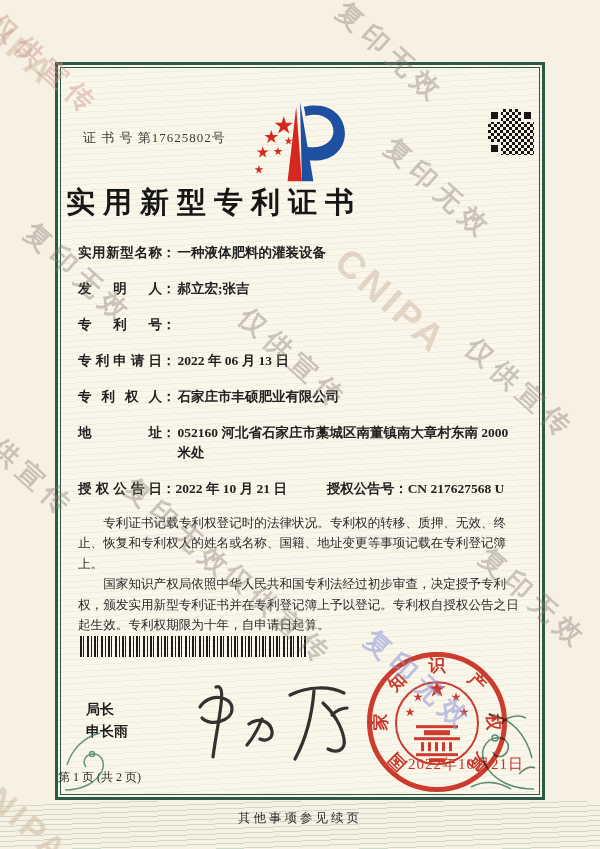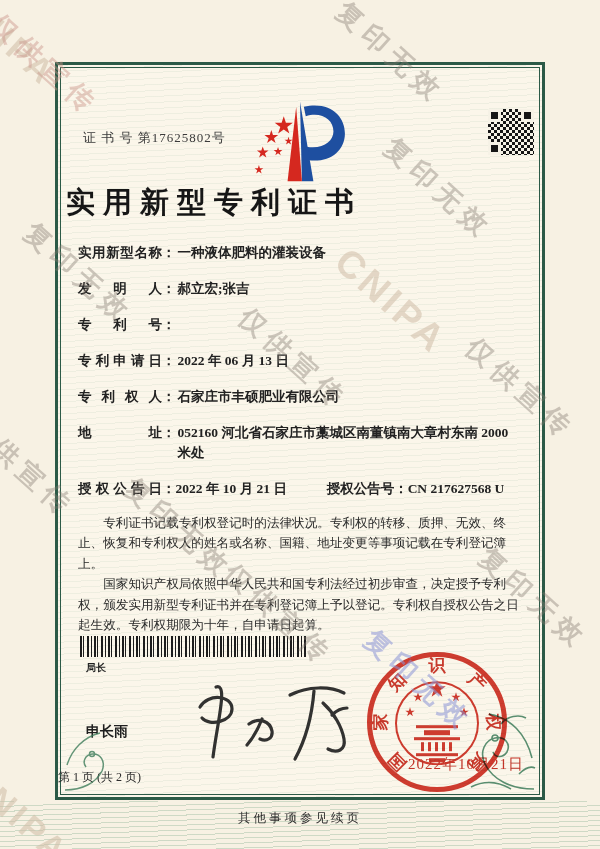--- a/index.html
+++ b/index.html
@@ -43,21 +43,21 @@
   .f-value{flex:1 1 auto;padding-left:2px;}
   .grant-row{display:flex;margin-bottom:0;}
   .grant-cell{display:flex;font-size:13.5px;font-weight:700;line-height:20px;}
   .grant-left{flex:0 0 56%;}
   .paras{margin-top:14px;font-size:12.6px;line-height:1.62;color:#2a2a2a;}
   .paras p{margin:0;text-indent:2em;font-weight:500;}
 
   .barcode{position:absolute;left:22px;top:571px;width:226px;height:21px;
       background:repeating-linear-gradient(90deg,#1c1c1c 0 2px,rgba(0,0,0,0) 2px 3px,#1c1c1c 3px 4px,rgba(0,0,0,0) 4px 7px,#1c1c1c 7px 9px,rgba(0,0,0,0) 9px 11px,#1c1c1c 11px 12px,rgba(0,0,0,0) 12px 14px);}
 
-  .director-title{position:absolute;left:28px;top:596px;font-size:10px;font-weight:700;color:#1f1f1f;}
+  .director-title{position:absolute;left:28px;top:636px;font-size:14px;font-weight:700;color:#1f1f1f;}
   .director-name{position:absolute;left:28px;top:658px;font-size:14px;font-weight:700;color:#1f1f1f;font-family:Liberation Mono, monospace;}
   .signature{position:absolute;left:128px;top:608px;width:182px;height:95px;}
 
   .seal{position:absolute;left:306px;top:584px;width:146px;height:146px;mix-blend-mode:multiply;opacity:.93;z-index:4;}
   .seal-ring{position:absolute;inset:3px;border:5px solid #cf2f23;border-radius:50%;}
   .seal-char{position:absolute;left:50%;top:50%;width:20px;height:20px;margin:-10px;color:#cb2d20;
       font-size:17px;font-weight:700;text-align:center;line-height:20px;
       transform:rotate(var(--a)) translateY(-56px);}
   .seal-emblem{position:absolute;left:50%;top:50%;transform:translate(-50%,-55%);}
   .seal-date{position:absolute;left:-14px;right:-14px;top:106px;text-align:right;color:#c2271b;

